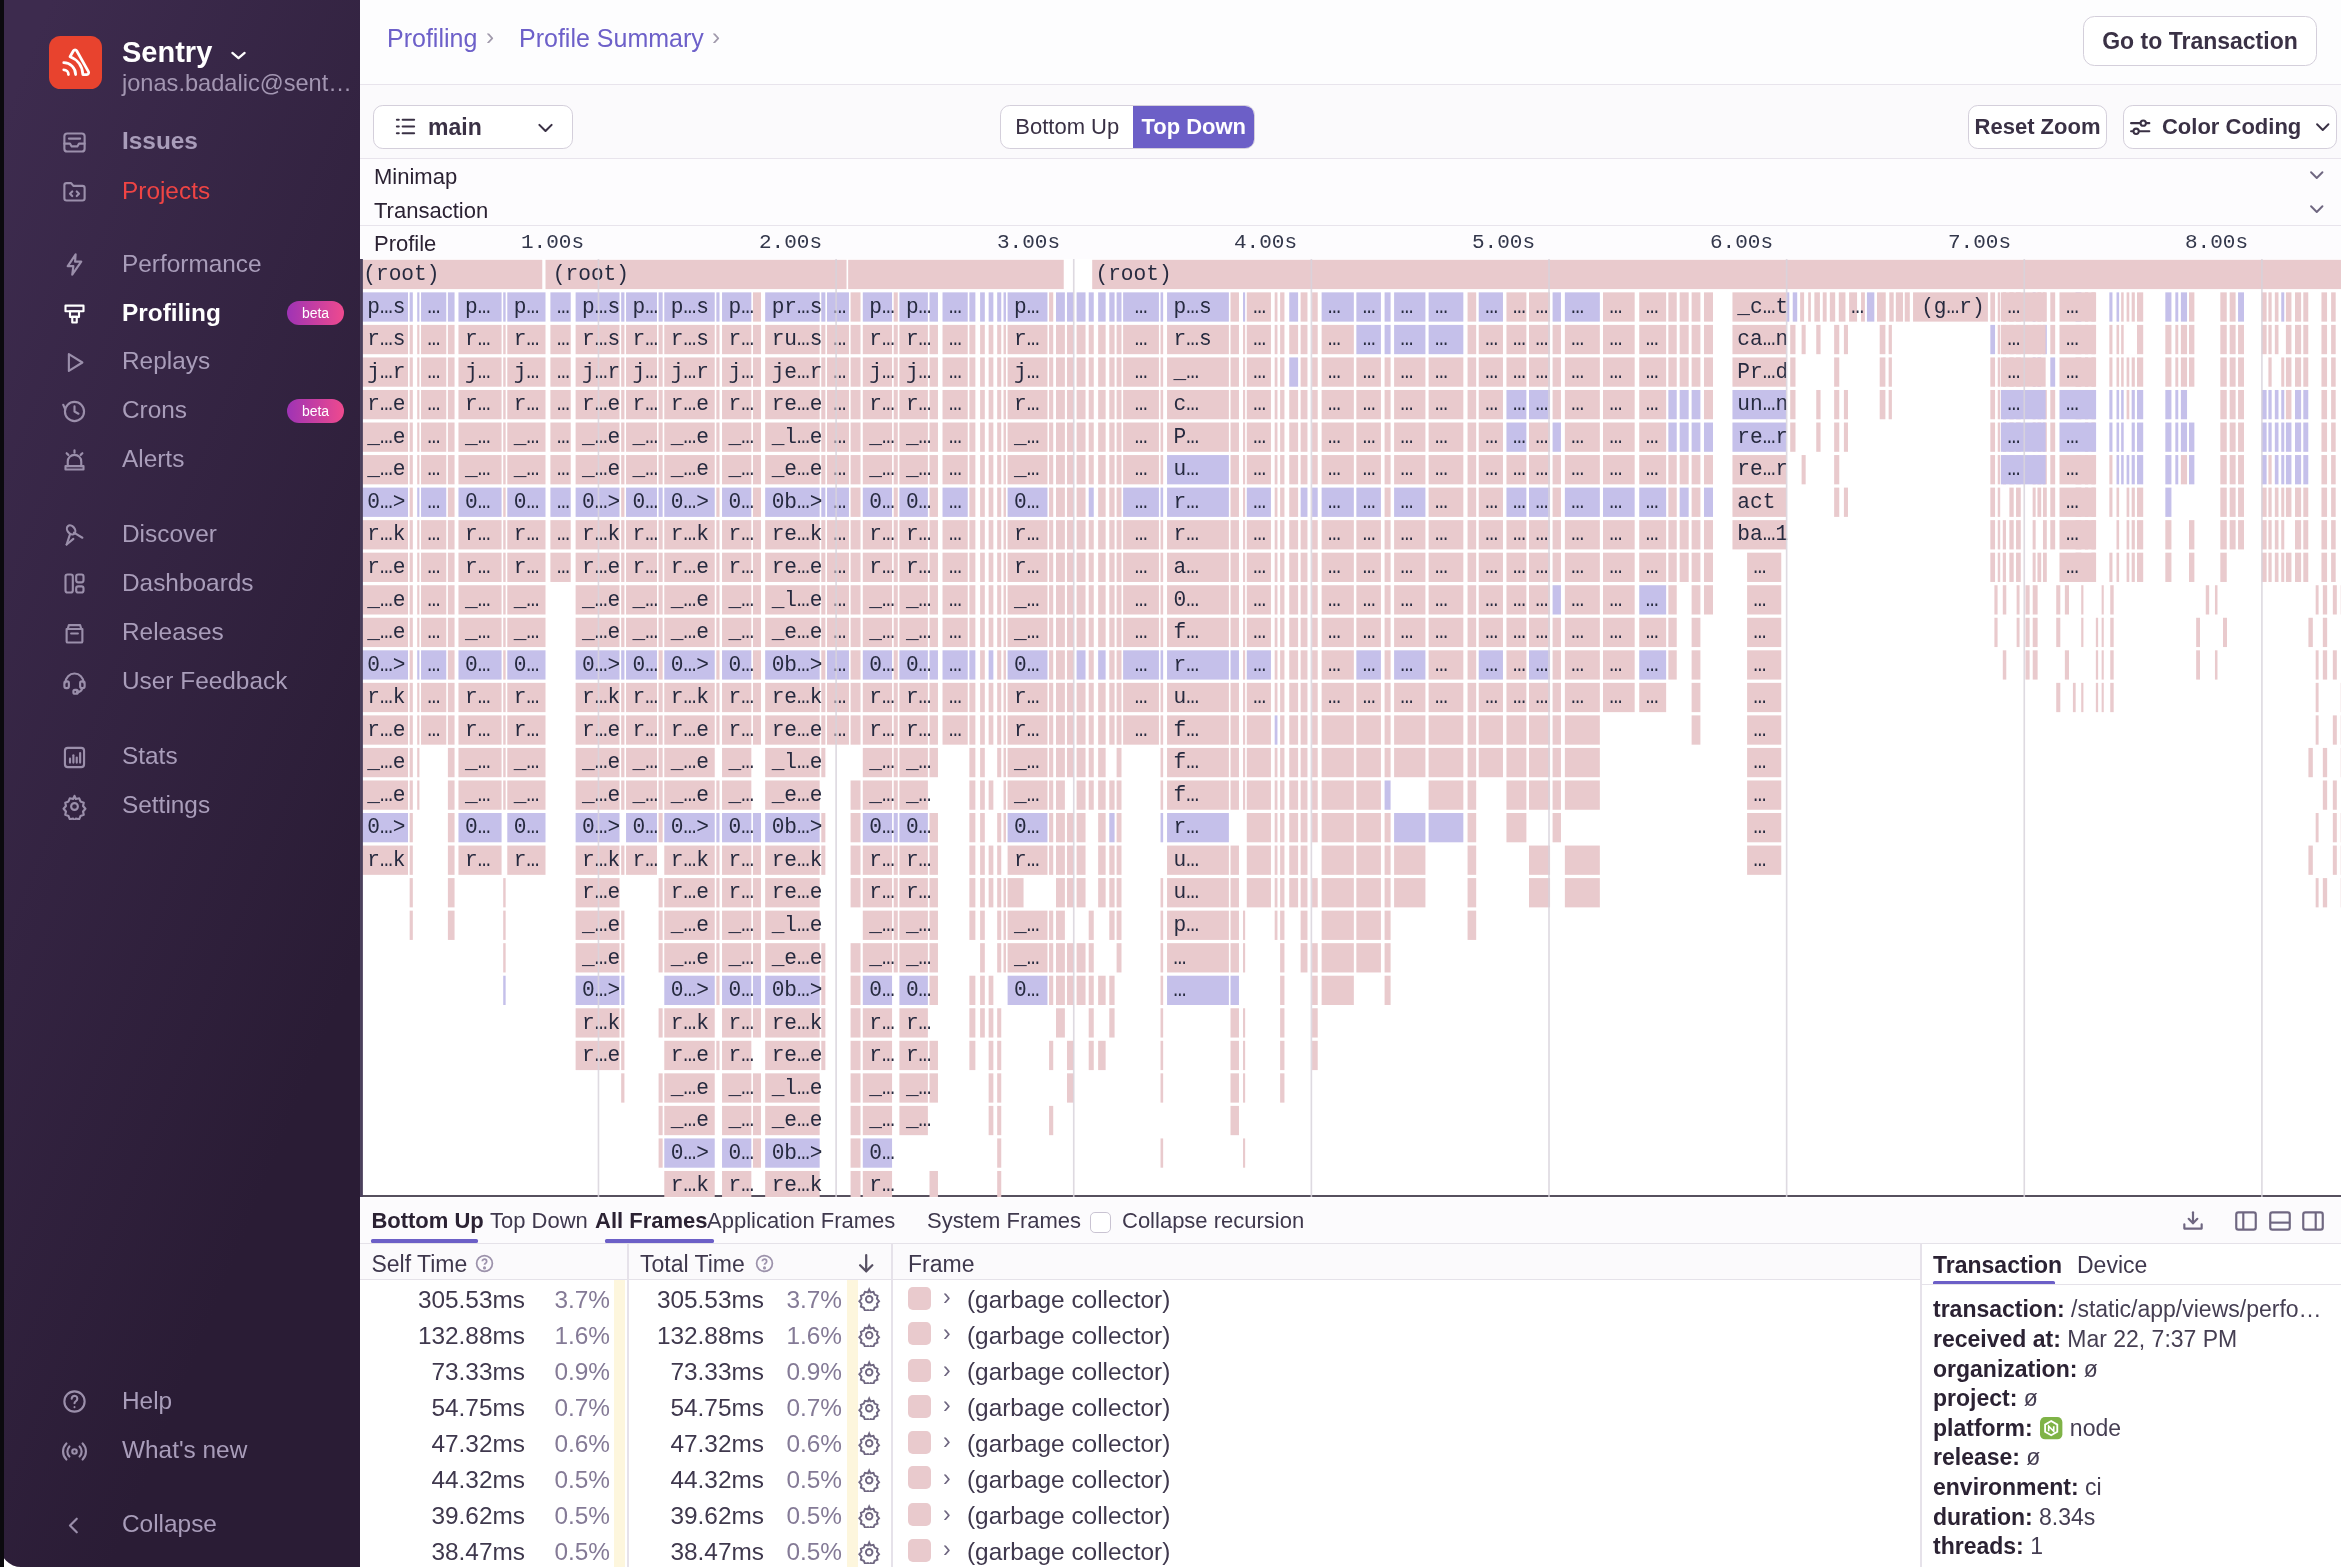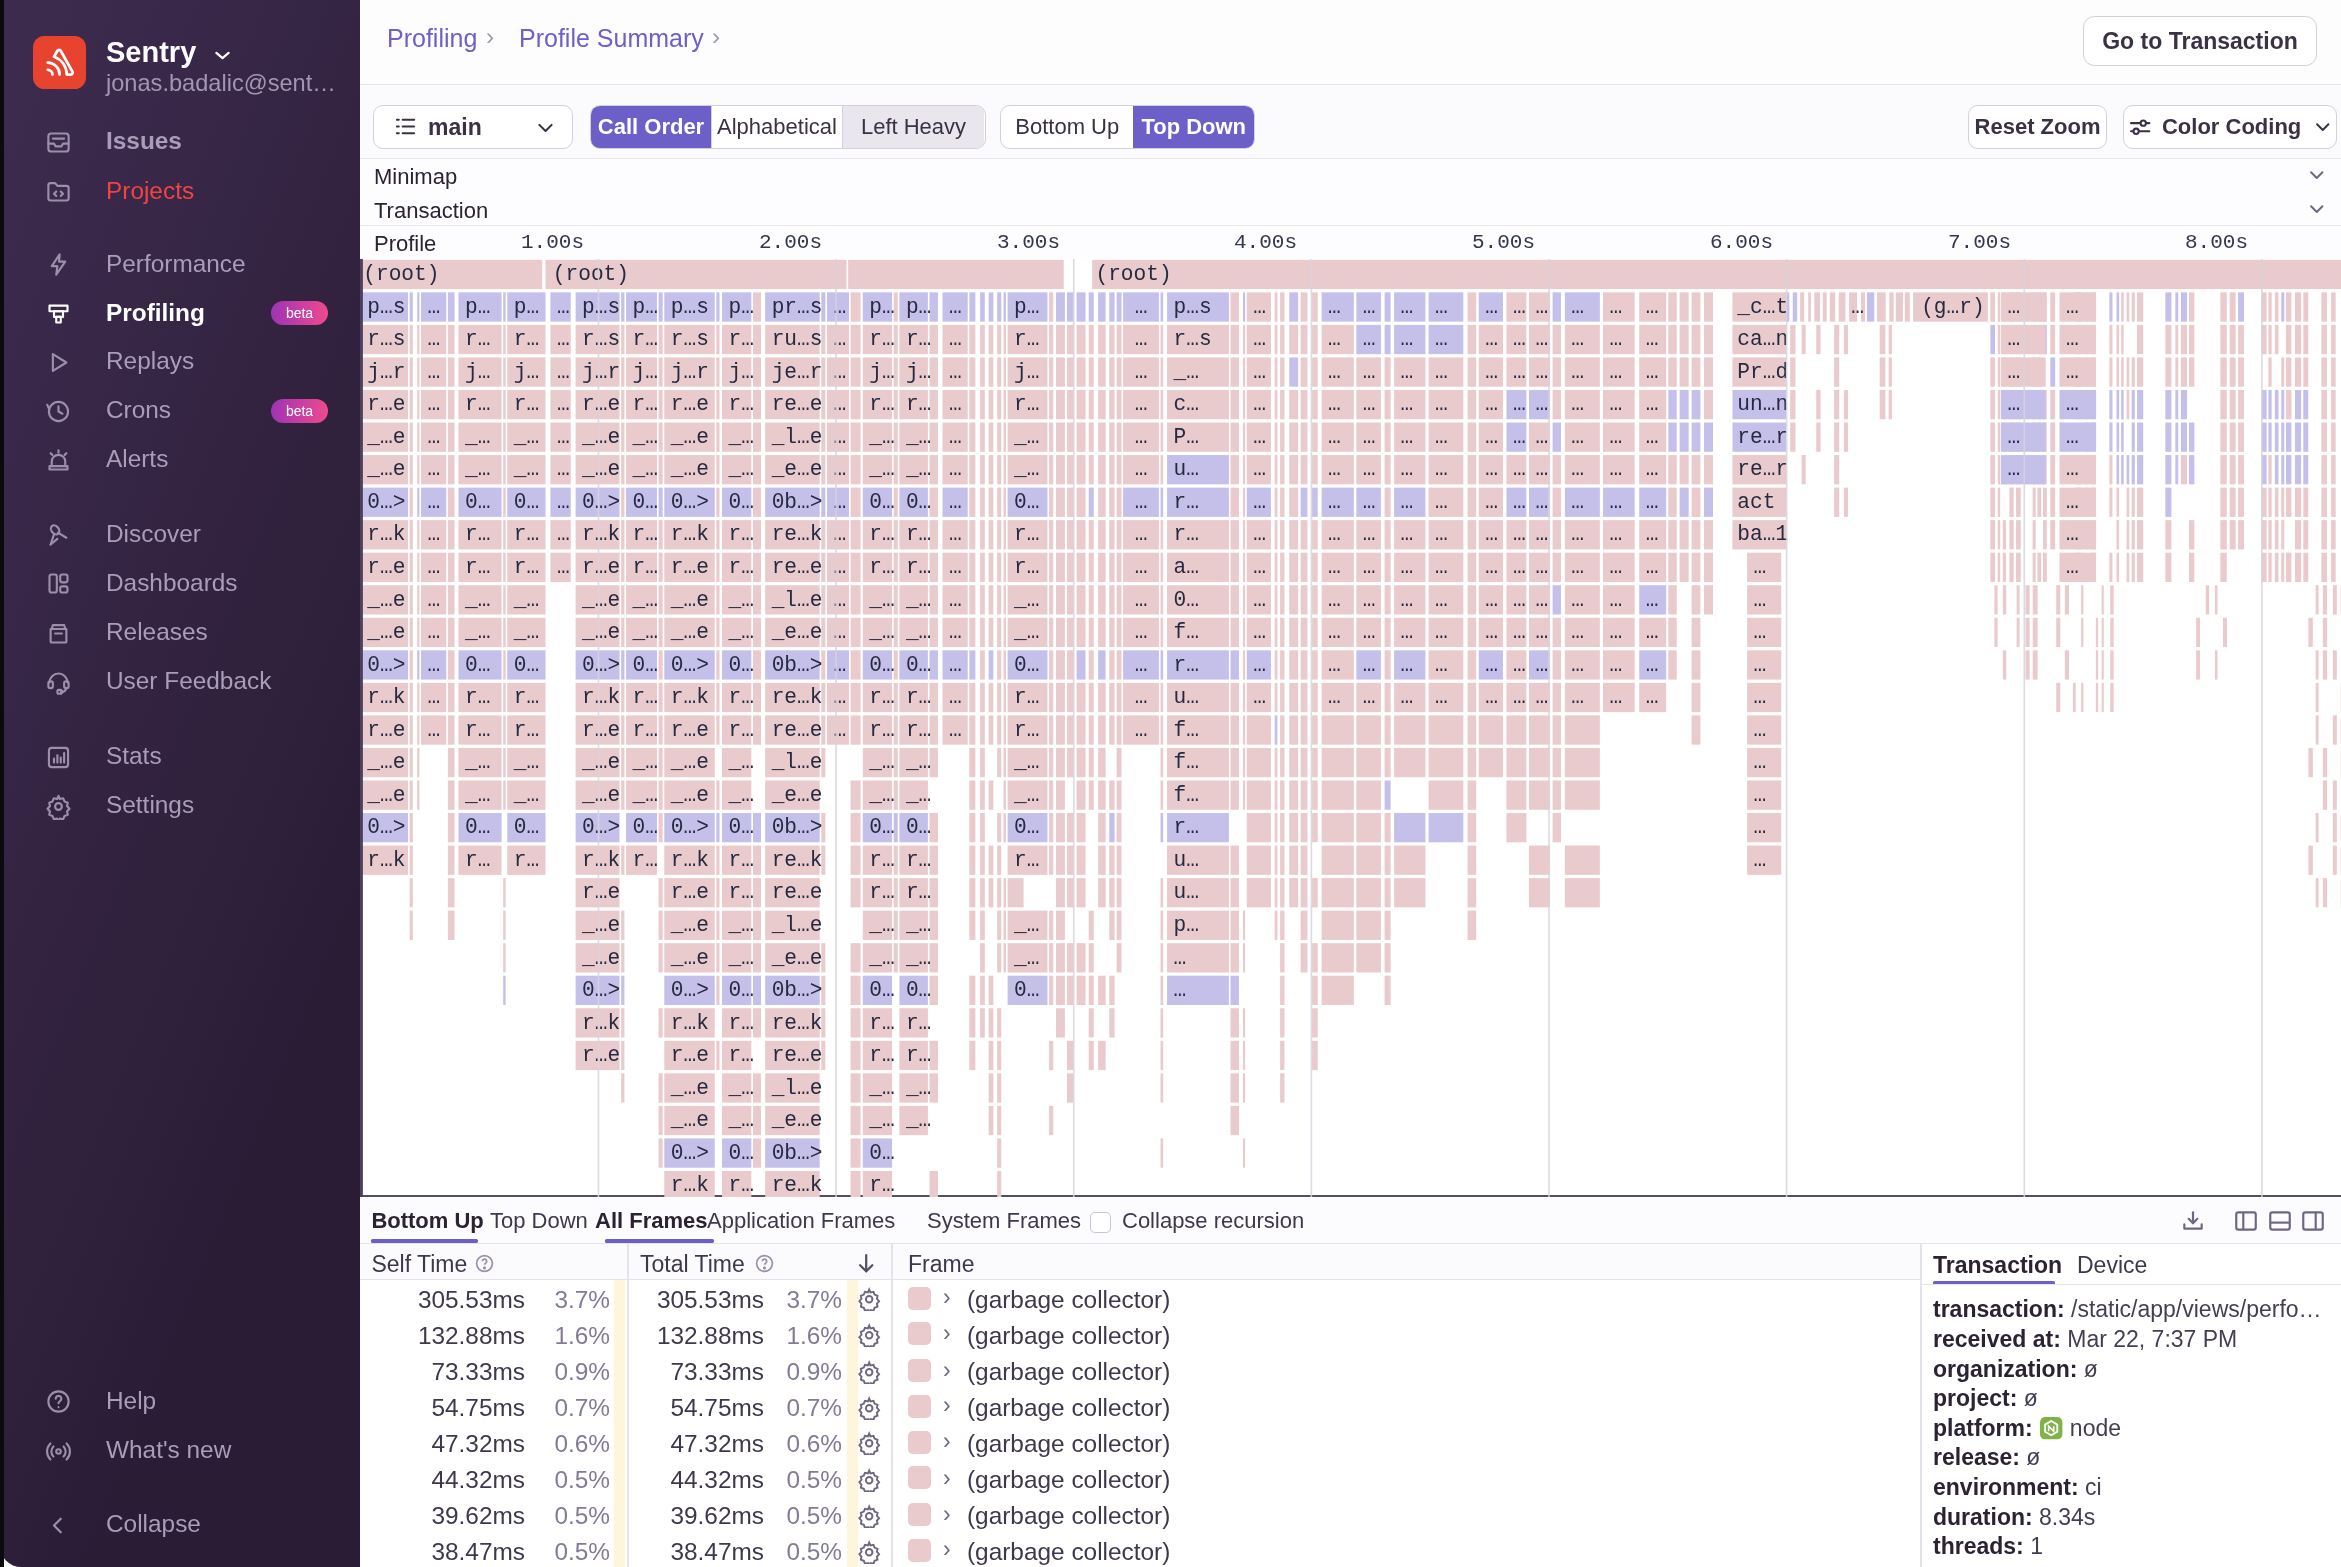--- a/index.html
+++ b/index.html
@@ -47,25 +47,20 @@
         <line x1="9" y1="12" x2="21" y2="12"></line>
       <line x1="3" y1="19" x2="5" y2="19"></line>
         <line x1="9" y1="19" x2="21" y2="19"></line>
     </svg>
     <div style="position:absolute;left:54px;top:8.1px;font-size:23px;font-weight:bold;color:#3a3145">main</div>
     <svg width="21" height="21" viewBox="0 0 24 24" style="position:absolute;right:16.3px;top:10.6px" fill="none" stroke="#3a3145" stroke-width="2.4" stroke-linecap="round" stroke-linejoin="round">
         <polyline points="5 9 12 16 19 9"></polyline>
       </svg>
   </div>
 
-  <div class="seg" style="left:230px;top:105px;width:396px">
-    <div class="on" style="width:120px">Call Order</div>
-    <div style="width:131px;border-left:1.6px solid #d4cfdb">Alphabetical</div>
-    <div style="width:142px;border-left:1.6px solid #d4cfdb;background:#e9e6ed">Left Heavy</div>
-  </div>
 
   <div class="seg" style="left:640px;top:105px;width:255px">
     <div style="width:133px">Bottom Up</div>
     <div class="on" style="width:121px">Top Down</div>
   </div>
 
   <div class="btn" style="left:1608px;top:105px;width:139px;height:44px">Reset Zoom</div>
   <div class="btn" style="left:1763px;top:105px;width:214px;height:44px">
     <svg width="24.4" height="24.4" viewBox="0 0 24 24" style="margin-right:9.8px" fill="none" stroke="#3a3145" stroke-width="2" stroke-linecap="round">
         <line x1="3" y1="8" x2="21" y2="8"></line>
@@ -2598,21 +2593,21 @@
       <rect x="1460.5" y="0" width="2" height="1153" fill="#d8d3dc" opacity="0.85"></rect>
       <rect x="1752.6" y="0" width="2" height="1153" fill="#d8d3dc" opacity="0.85"></rect>
       <rect x="2044.7" y="0" width="2" height="1153" fill="#d8d3dc" opacity="0.85"></rect>
       <rect x="2336.8" y="0" width="2" height="1153" fill="#d8d3dc" opacity="0.85"></rect>
       <rect x="0" y="0" width="3.5" height="1153" fill="#4a3f5c"></rect>
     </svg>
 </div>
 
 <div id="sidebar"></div>
 <div id="ledge"></div>
-<div style="position:absolute;left:0;top:0;width:416px;height:1567px;overflow:hidden">
+<div style="position:absolute;left:16px;top:0;width:416px;height:1567px;overflow:hidden">
     <div class="abs" style="left:33px;top:36px;width:53px;height:53px;border-radius:11.4px;background:#e8432e"></div>
     <svg class="abs" style="left:39px;top:42px" width="40" height="40" viewBox="0 0 64 64" fill="none" stroke="#fff" stroke-width="4.4" stroke-linecap="round" stroke-linejoin="round">
 <path d="M21.5 52 A7.5 7.5 0 0 0 14 44.5"></path>
 <path d="M33 52 A19 19 0 0 0 14 33"></path>
 <path d="M44.5 52 A30.5 30.5 0 0 0 24 23.5 L29.5 14 a3 3 0 0 1 5.2 0 L53.5 47.5 a3 3 0 0 1 -2.6 4.5 H44.5"></path>
 </svg>
     <div class="abs" style="left:106px;top:36px;font-size:29px;font-weight:bold;color:#fff">Sentry</div>
     <svg class="abs" style="left:212px;top:45px" width="21" height="21" viewBox="0 0 24 24" fill="none" stroke="#fff" stroke-width="2.6" stroke-linecap="round" stroke-linejoin="round">
       <polyline points="5 9 12 15 19 9"></polyline>
     </svg>

